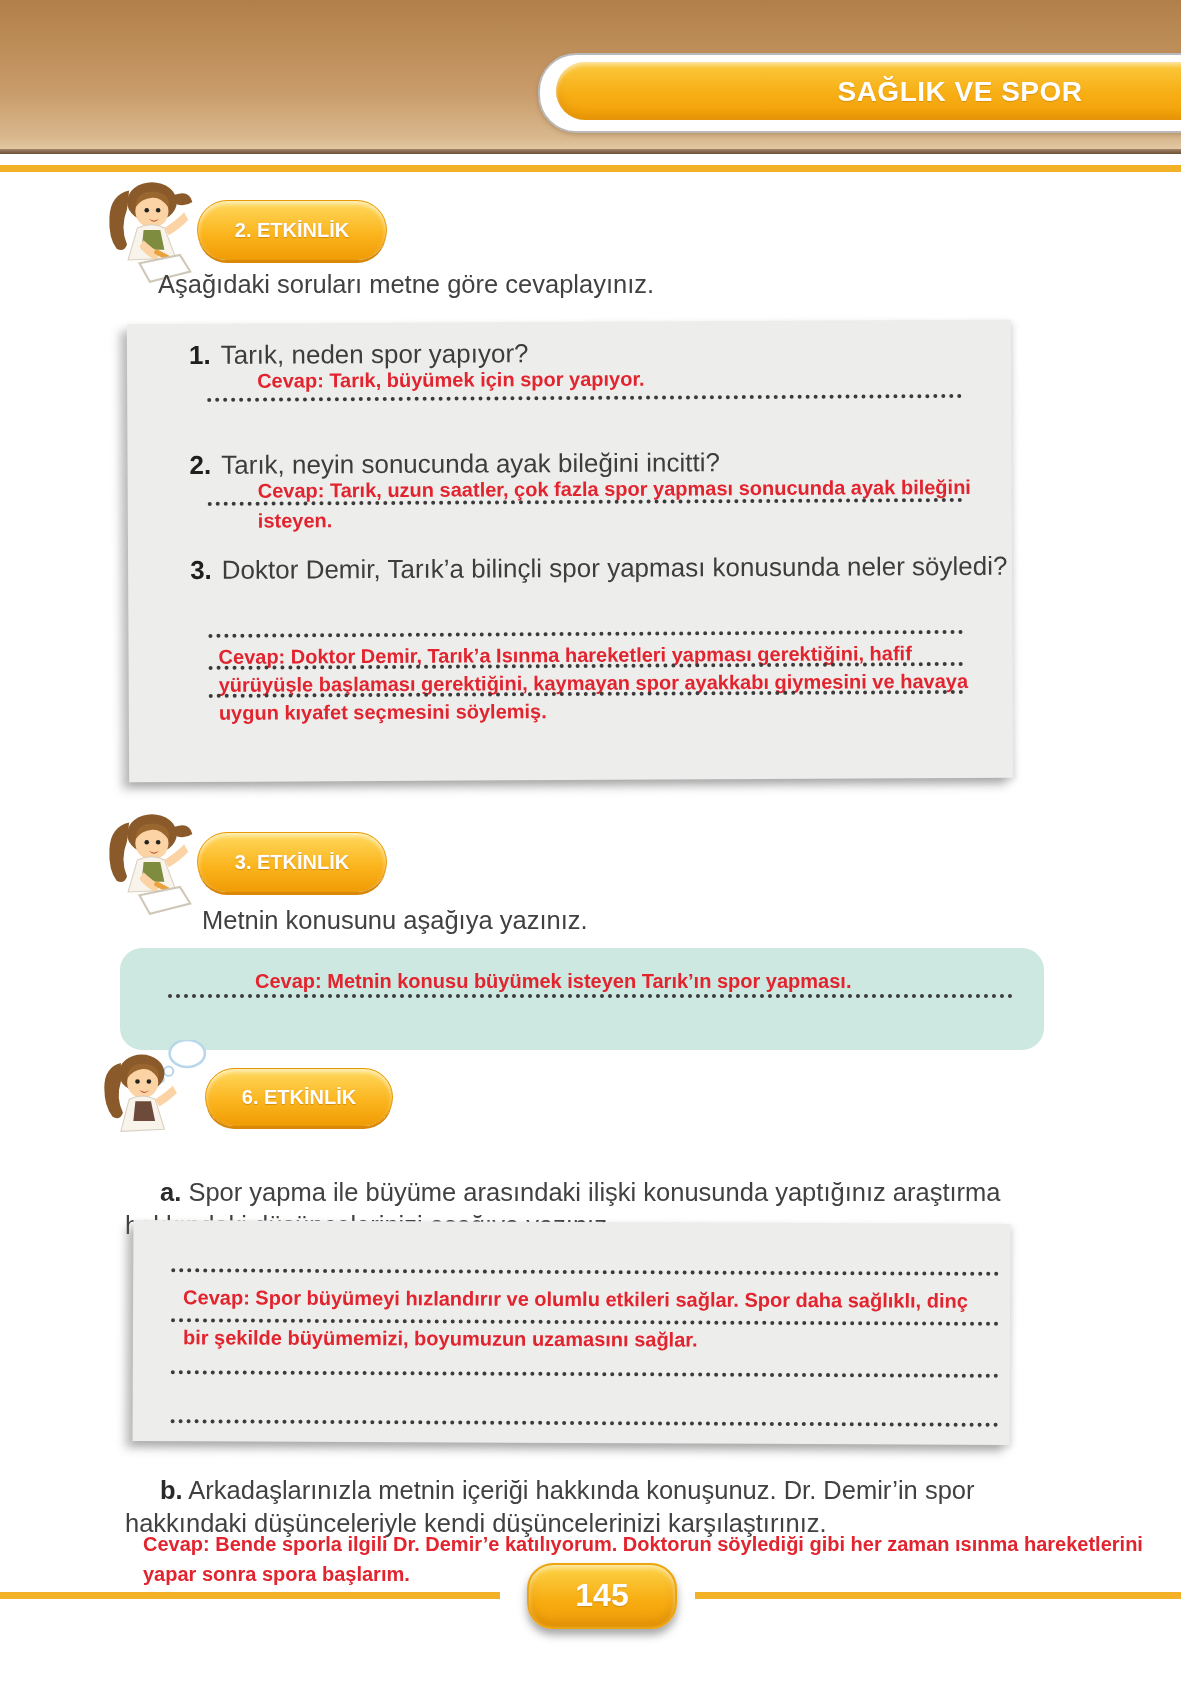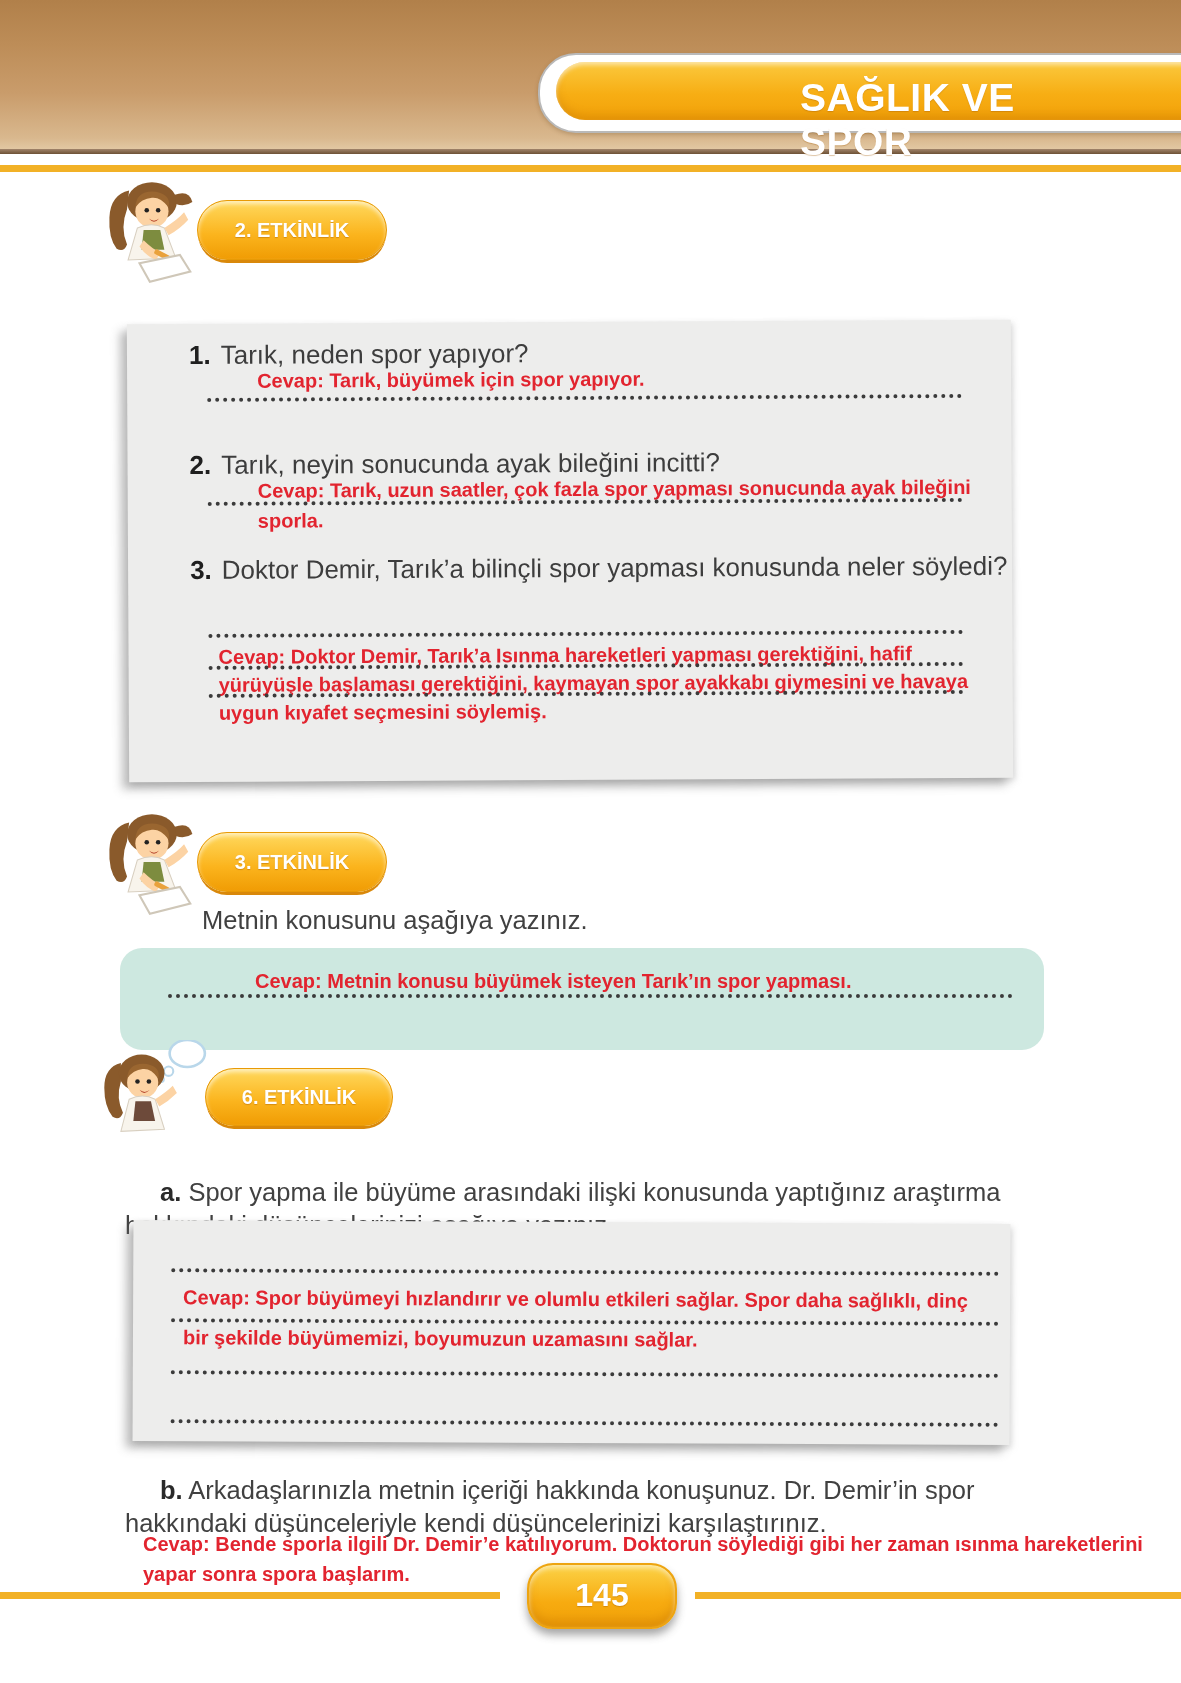--- a/index.html
+++ b/index.html
@@ -13,22 +13,22 @@
   .header-band{left:0;top:0;width:1181px;height:150px;
     background:linear-gradient(180deg,#b1804a 0%,#bd8d58 30%,#c99c6b 62%,#d9b88e 92%,#e3c9a4 100%);}
   .header-line-brown{left:0;top:149px;width:1181px;height:5px;
     background:linear-gradient(180deg,#a1846a,#6d5136);}
   .header-line-yellow{left:0;top:165px;width:1181px;height:7px;background:#f2b126;}
   .unit-pill-outer{left:538px;top:53px;width:700px;height:76px;border-radius:38px;
     background:#ffffff;border:2px solid #b9b9b9;box-shadow:0 2px 4px rgba(90,60,20,.25);}
   .unit-pill-inner{left:556px;top:62px;width:700px;height:58px;border-radius:29px;
     background:linear-gradient(180deg,#fbc93e 0%,#f7ae14 55%,#f2a108 100%);
     box-shadow:inset 0 3px 4px rgba(255,255,255,.55), inset 0 -5px 8px rgba(190,110,0,.30);}
-  .unit-title{left:800px;top:76px;width:320px;text-align:left;color:#ffffff;
-    font-size:39px;font-weight:bold;letter-spacing:.5px;text-shadow:0 1px 1px rgba(160,90,0,.35);}
+  .unit-title{left:800px;top:76px;width:320px;text-align:center;color:#ffffff;
+    font-size:28px;font-weight:bold;letter-spacing:.5px;text-shadow:0 1px 1px rgba(160,90,0,.35);}
 
   
   .act-badge{height:58px;border-radius:30px;
     background:linear-gradient(180deg,#ffd95e 0%,#fbb41d 58%,#f09c04 100%);
     border:1px solid #e89a05;box-shadow:0 4px 0 -1px #d9880a, inset 0 3px 4px rgba(255,255,255,.6);
     color:#ffffff;font-size:20px;font-weight:bold;text-align:center;line-height:58px;
     text-shadow:0 1px 1px rgba(170,95,0,.45);}
   .girl{width:112px;height:108px;}
 
   
@@ -82,34 +82,35 @@
       <path d="M44 52 L60 52 L64 71 L42 71 Z" fill="#7d8c3f"></path>
       <path d="M64 50 Q77 42 83 35 L87 42 Q79 51 68 57 Z" fill="#fcd3a4"></path>
       <path d="M44 62 Q52 70 60 74 L56 81 Q46 77 40 68 Z" fill="#fcd3a4"></path>
       <rect x="56" y="70" width="19" height="5" rx="1.5" transform="rotate(28 56 70)" fill="#e9a13b"></rect>
       <path d="M40 84 L79 76 L89 92 L50 102 Z" fill="#ffffff" stroke="#cfc7b8" stroke-width="2"></path>
     </svg>
   </div>
   <div class="abs act-badge" style="left:197px;top:200px;width:188px;">
     <span>2. ETKİNLİK</span>
   </div>
+  <div class="abs instr" style="left:158px;top:270px;">Aşağıdaki soruları metne göre cevaplayınız.</div>
 
   <div class="abs paper paper1" style="left:128px;top:322px;width:884px;height:458px;">
     <div class="abs q" style="left:62px;top:16px;">
       <span class="qnum">1.</span><span>Tarık, neden spor yapıyor?</span>
     </div>
     <div class="abs red" style="left:130px;top:46px;">Cevap: Tarık, büyümek için spor yapıyor.</div>
     <div class="abs dots" style="left:80px;top:74px;width:755px;"></div>
 
     <div class="abs q" style="left:62px;top:126px;">
       <span class="qnum">2.</span><span>Tarık, neyin sonucunda ayak bileğini incitti?</span>
     </div>
     <div class="abs red" style="left:130px;top:156px;">Cevap: Tarık, uzun saatler, çok fazla spor yapması sonucunda ayak bileğini</div>
     <div class="abs dots" style="left:80px;top:178px;width:755px;"></div>
-    <div class="abs red" style="left:130px;top:186px;">sporla.</div>
+    <div class="abs red" style="left:130px;top:186px;">isteyen.</div>
 
     <div class="abs q qwrap" style="left:0px;top:228px;width:880px;text-indent:62px;">
       <span class="qnum">3.</span><span>Doktor Demir, Tarık’a bilinçli spor yapması konusunda  neler söyledi?</span>
     </div>
     <div class="abs dots" style="left:80px;top:310px;width:755px;"></div>
     <div class="abs red" style="left:90px;top:322px;">Cevap: Doktor Demir, Tarık’a Isınma hareketleri yapması gerektiğini, hafif</div>
     <div class="abs dots" style="left:80px;top:342px;width:755px;"></div>
     <div class="abs red" style="left:90px;top:350px;">yürüyüşle başlaması gerektiğini, kaymayan spor ayakkabı giymesini ve havaya</div>
     <div class="abs dots" style="left:80px;top:370px;width:755px;"></div>
     <div class="abs red" style="left:90px;top:378px;">uygun kıyafet seçmesini söylemiş.</div>

